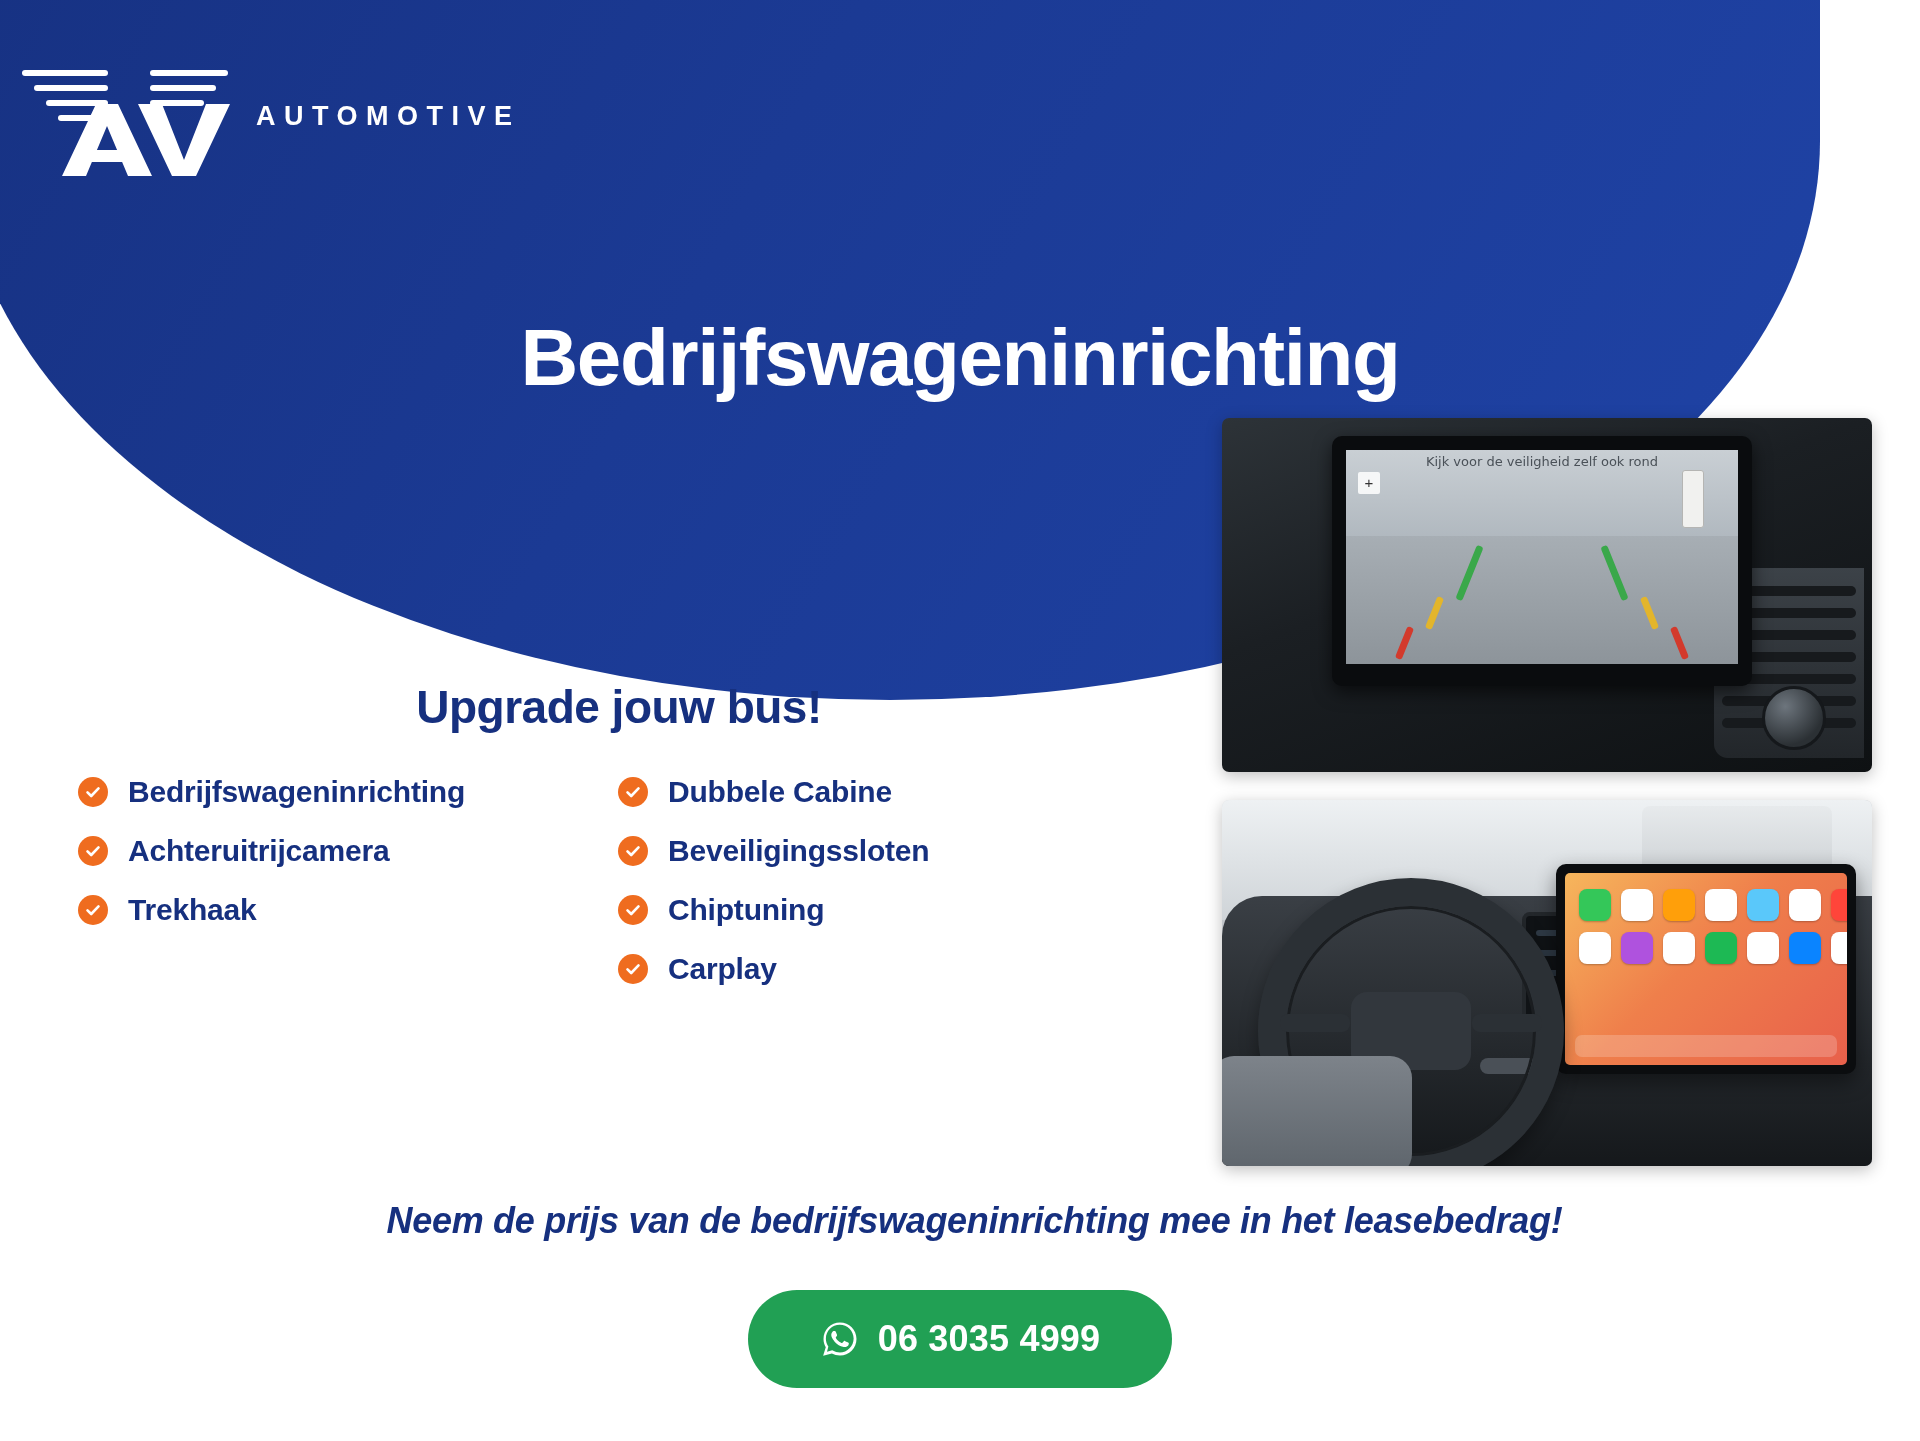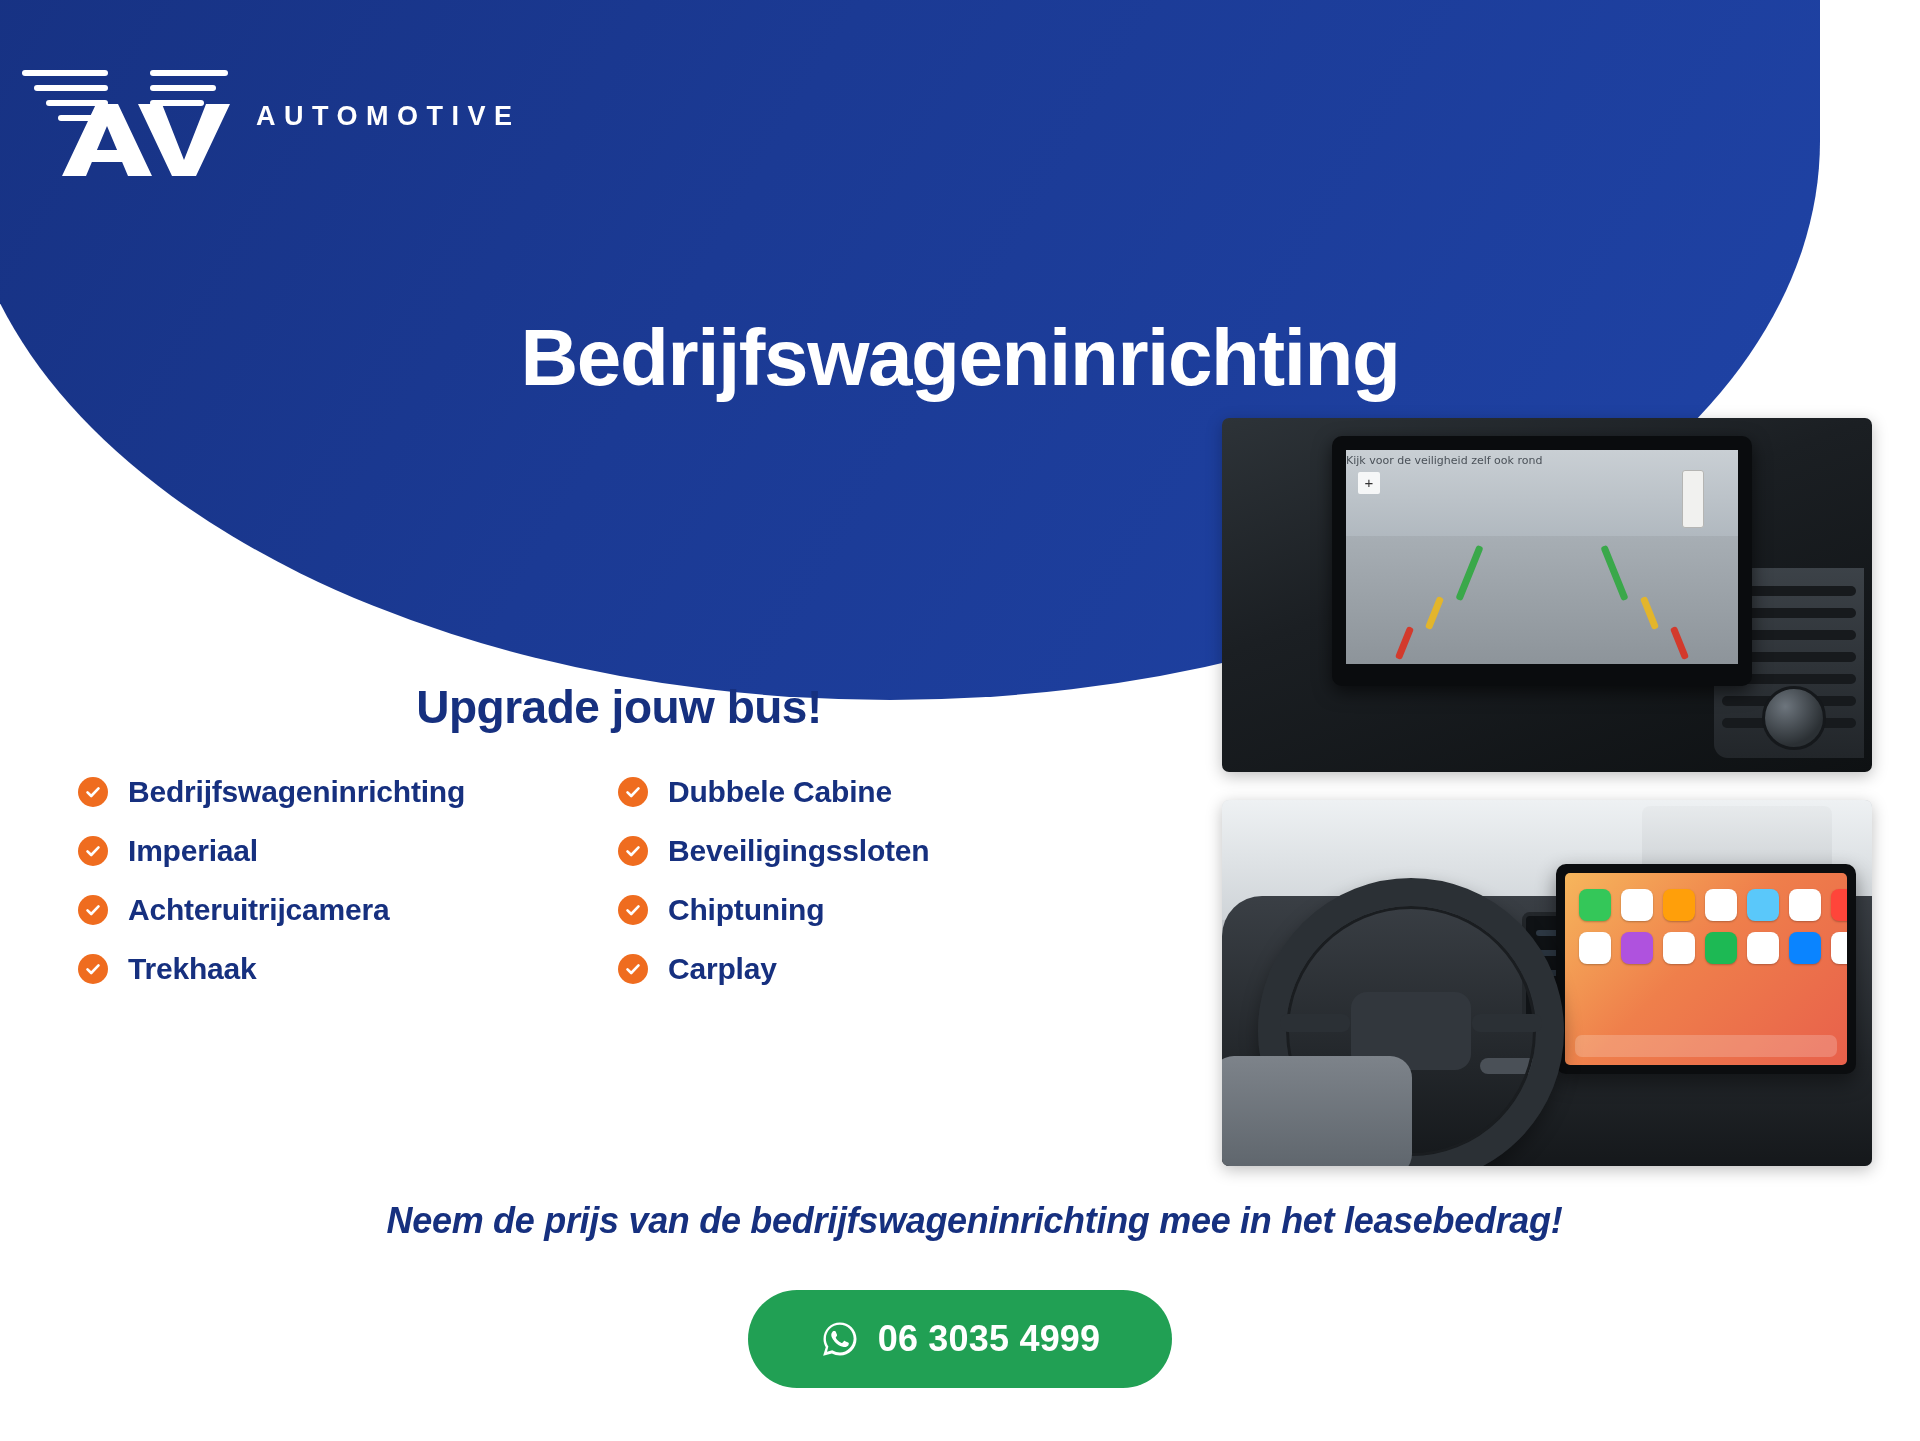--- a/index.html
+++ b/index.html
@@ -207,22 +207,22 @@
     width: 7px;
     bottom: 4px;
     border-radius: 3px;
   }
   .cam-guide.g-red   { background:#d33a2c; height: 34px; }
   .cam-guide.g-yellow{ background:#e3b52b; height: 34px; }
   .cam-guide.g-green { background:#3aa84a; height: 58px; }
   .cam-topbar {
     position: absolute;
     left: 0; right: 0; top: 4px;
-    text-align: left;
-    font-size: 11px;
+    text-align: center;
+    font-size: 13px;
     color: #4a5158;
     font-family: "DejaVu Sans", sans-serif;
   }
   .cam-plus {
     position: absolute;
     left: 12px;
     top: 22px;
     width: 22px;
     height: 22px;
     background: rgba(255,255,255,.85);
@@ -456,28 +456,20 @@
   <div class="feature-grid">
 
     <div class="feature-col">
       <div class="feature-item">
         <span class="check-badge">
           <svg width="16" height="16" viewBox="0 0 16 16">
               <path d="M2.5 8.3 L6.2 12 L13.5 4.4" stroke="#ffffff" stroke-width="2.6" fill="none" stroke-linecap="round" stroke-linejoin="round"></path>
             </svg>
         </span>
         <span class="feature-label">Bedrijfswageninrichting</span>
-      </div>
-      <div class="feature-item">
-        <span class="check-badge">
-          <svg width="16" height="16" viewBox="0 0 16 16">
-              <path d="M2.5 8.3 L6.2 12 L13.5 4.4" stroke="#ffffff" stroke-width="2.6" fill="none" stroke-linecap="round" stroke-linejoin="round"></path>
-            </svg>
-        </span>
-        <span class="feature-label">Imperiaal</span>
       </div>
       <div class="feature-item">
         <span class="check-badge">
           <svg width="16" height="16" viewBox="0 0 16 16">
               <path d="M2.5 8.3 L6.2 12 L13.5 4.4" stroke="#ffffff" stroke-width="2.6" fill="none" stroke-linecap="round" stroke-linejoin="round"></path>
             </svg>
         </span>
         <span class="feature-label">Achteruitrijcamera</span>
       </div>
       <div class="feature-item">

